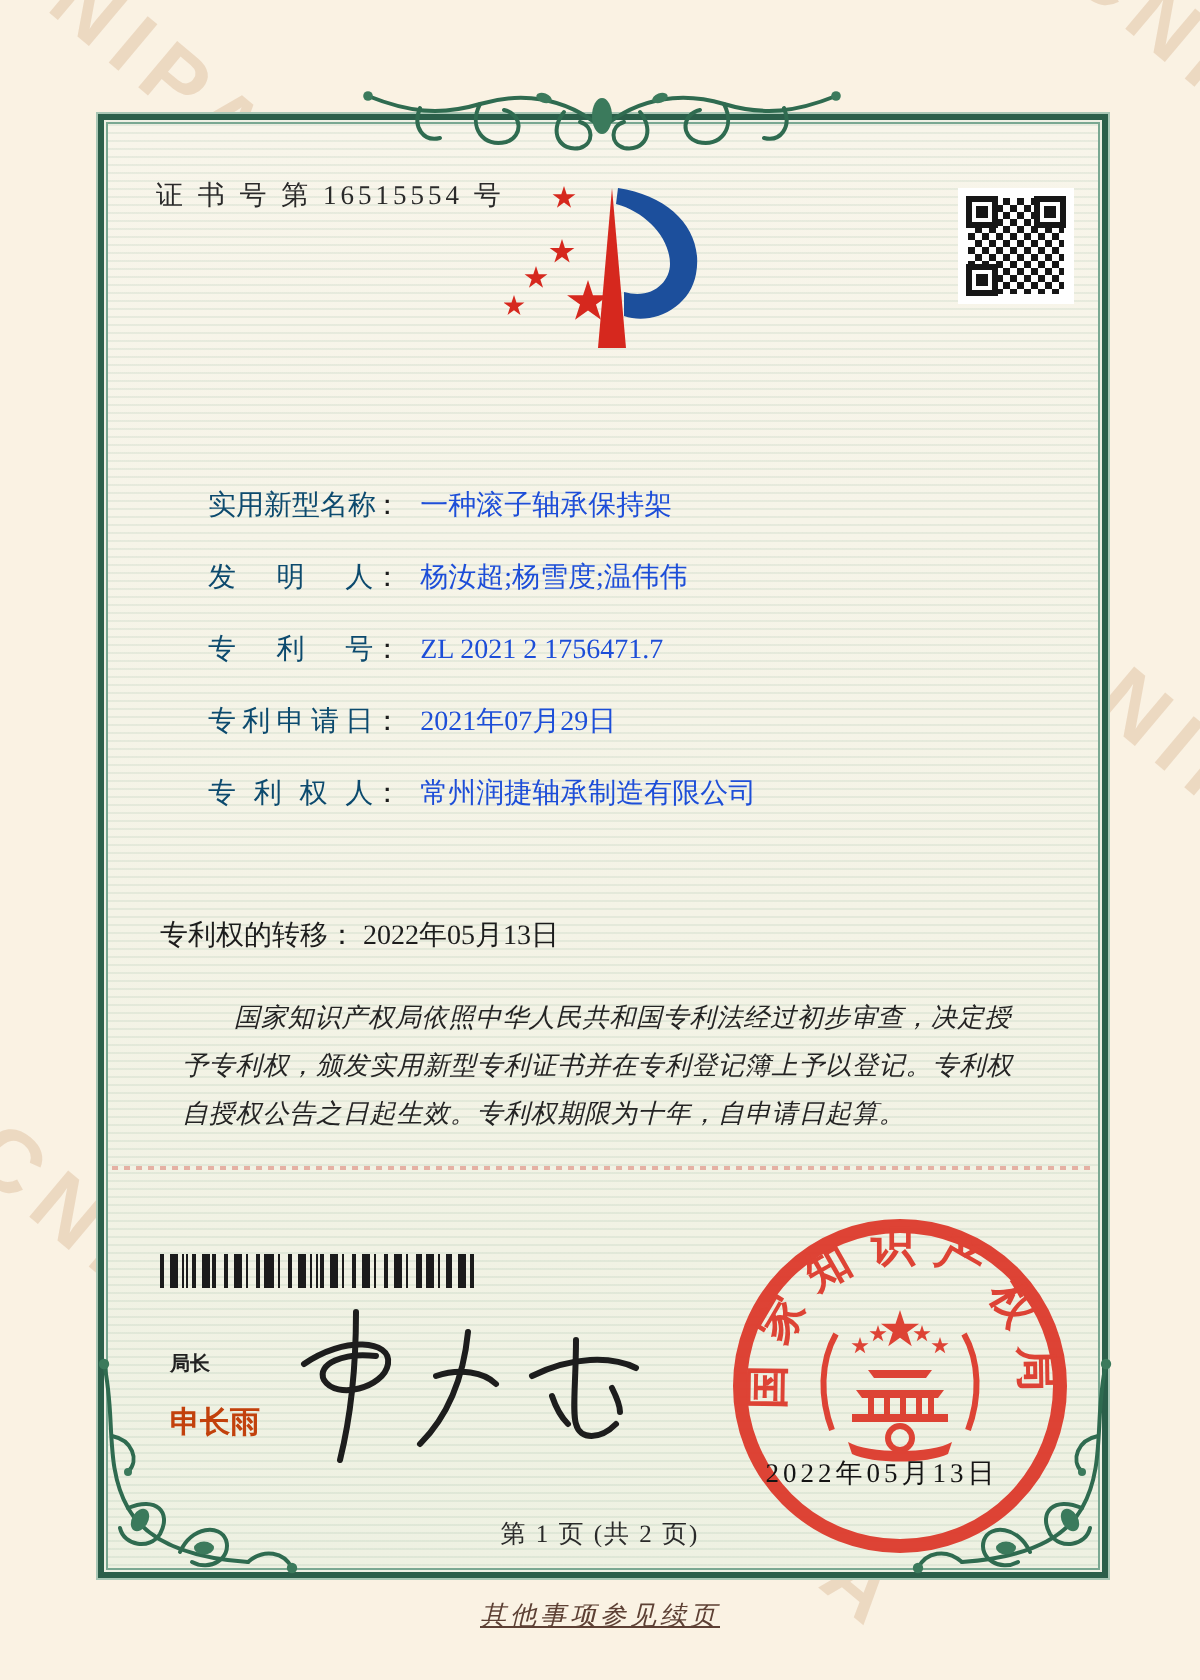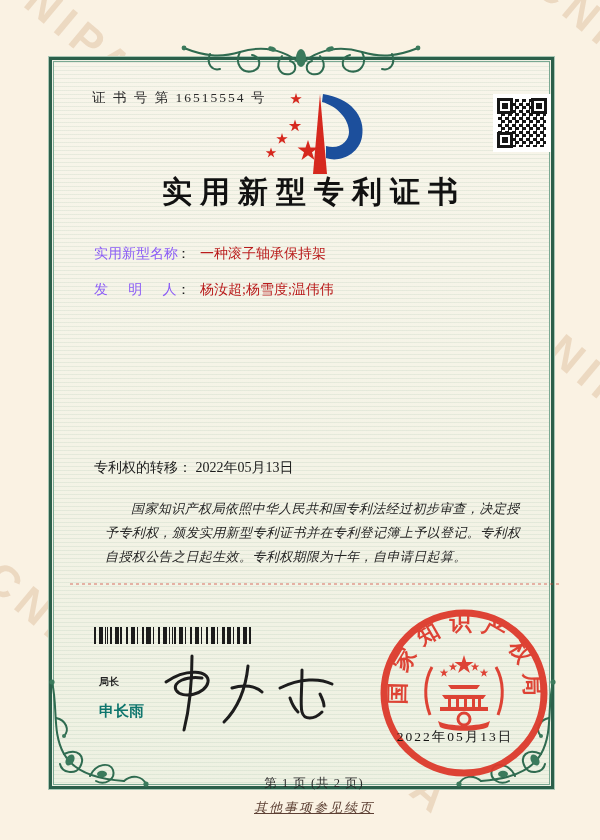--- a/index.html
+++ b/index.html
@@ -20,70 +20,70 @@
     border:3px solid #2b5f4a;
     box-shadow:0 0 0 1px #a9c7b5, inset 0 0 0 1px #eef0e4, inset 0 0 0 2px #7aa892;
     z-index:2;
   }
   .guilloche{
     position:absolute;left:2px;top:2px;right:2px;bottom:2px;
     background:
       repeating-linear-gradient(180deg, rgba(120,165,138,0.13) 0 1px, rgba(255,255,255,0) 1px 4px),
       linear-gradient(180deg,#f8f5ea 0%, #f4f3e6 55%, #eef1e2 100%);
   }
-  .content{position:absolute;left:14px;top:0;width:480px;height:840px;z-index:5;}
+  .content{position:absolute;left:0;top:0;width:480px;height:840px;z-index:5;}
   .cert-no{position:absolute;left:78px;top:89px;font-size:13.5px;letter-spacing:2px;color:#2a2a2a;}
   .logo{position:absolute;left:252px;top:90px;}
   .qr{position:absolute;left:479px;top:94px;width:58px;height:58px;background:#fff;padding:0;}
   .qr-inner{
     position:absolute;left:5px;top:5px;width:48px;height:48px;
     background:repeating-conic-gradient(#161616 0% 25%, #ffffff 25% 50%) 0 0/7px 7px;
   }
   .finder{position:absolute;width:10px;height:10px;border:3px solid #161616;background:#fff;}
   .finder::after{content:"";position:absolute;left:2px;top:2px;width:6px;height:6px;background:#161616;}
   .f-tl{left:4px;top:4px}.f-tr{right:4px;top:4px}.f-bl{left:4px;bottom:4px}
   .title{
     position:absolute;left:0;top:172px;width:600px;text-align:center;
     font-size:30px;font-weight:bold;letter-spacing:8px;color:#111;
   }
   .fields{position:absolute;left:80px;top:244px;width:450px;font-size:14px;}
   .frow{height:36px;line-height:20px;white-space:nowrap;}
   .flabel{
     display:inline-block;width:5.9em;text-align:justify;text-align-last:justify;
-    text-justify:inter-character;vertical-align:top;color:#8b5cf6;
+    text-justify:inter-character;vertical-align:top;color:#0c4a6e;margin-left:24px;
   }
   .fcolon{display:inline-block;vertical-align:top;}
-  .fvalue{display:inline-block;margin-left:6px;vertical-align:top;color:#b91c1c;}
+  .fvalue{display:inline-block;margin-left:6px;vertical-align:top;color:#1d4ed8;}
   .grant-row{position:absolute;left:80px;top:459px;width:460px;font-size:14px;white-space:nowrap;}
   .grant-right{position:absolute;left:220px;top:0;}
   .body-text{
     position:absolute;left:80px;top:486px;width:442px;
     font-size:13px;line-height:24px;font-style:italic;color:#242424;
     letter-spacing:0.4px;
   }
   .body-text p{margin:11px;text-indent:2em;}
   .microline{
     position:absolute;left:56px;top:583px;width:490px;height:2px;opacity:.45;
     background:repeating-linear-gradient(90deg,rgba(205,60,48,.8) 0 3px,transparent 3px 6px);
   }
   .barcode{
     position:absolute;left:80px;top:627px;width:158px;height:17px;
     background:
       repeating-linear-gradient(90deg,#1b1b1b 0 2px,transparent 2px 5px,#1b1b1b 5px 9px,transparent 9px 11px,#1b1b1b 11px 12px,transparent 12px 16px),
       repeating-linear-gradient(90deg,#1b1b1b 0 1px,transparent 1px 13px);
   }
   .director-title{position:absolute;left:85px;top:675px;font-family:"Liberation Sans","DejaVu Sans",sans-serif;font-size:10px;font-weight:600;color:#222;}
-  .director-name{position:absolute;left:85px;top:702px;font-family:"Liberation Sans","DejaVu Sans",sans-serif;font-size:15px;font-weight:600;color:#0f766e;}
+  .director-name{position:absolute;left:85px;top:702px;font-family:"Liberation Sans","DejaVu Sans",sans-serif;font-size:15px;font-weight:600;color:#c2410c;}
   .signature{position:absolute;left:138px;top:648px;}
   .seal{position:absolute;left:360px;top:603px;opacity:.95;}
   .seal-date{
     position:absolute;left:366px;top:728px;width:150px;text-align:center;
     font-size:13.5px;letter-spacing:2px;color:#141414;z-index:6;
   }
-  .page-info{position:absolute;left:0;top:759px;width:600px;text-align:center;font-size:12.5px;color:#2a2a2a;letter-spacing:1px;margin-top:16px;}
+  .page-info{position:absolute;left:0;top:759px;width:600px;text-align:center;font-size:12.5px;color:#2a2a2a;letter-spacing:1px;}
   .footer-note{
     position:absolute;left:0;top:799px;width:600px;text-align:center;
     font-size:13px;font-style:italic;color:#5d4034;letter-spacing:2px;text-decoration:underline;
   }
   .ornament{position:absolute;z-index:4;}
   .orn-top{left:170px;top:36px;}
   .orn-bl{left:42px;top:678px;}
   .orn-br{left:451px;top:678px;transform:scaleX(-1);}
 </style>
 </head>
@@ -174,30 +174,41 @@
       <use href="#st" transform="translate(42,61) scale(11)" fill="#d6281e"></use>
     </svg>
 
     <div class="qr">
       <div class="qr-inner"></div>
       <div class="finder f-tl"></div>
       <div class="finder f-tr"></div>
       <div class="finder f-bl"></div>
     </div>
 
-    <div class="title">实用新型专利证书</div>
 
     <div class="fields">
       <div class="frow">
         <span class="flabel">实用新型名称</span><span class="fcolon">：</span>
         <span class="fvalue">一种滚子轴承保持架</span>
       </div>
       <div class="frow">
         <span class="flabel">发明人</span><span class="fcolon">：</span>
         <span class="fvalue">杨汝超;杨雪度;温伟伟</span>
+      </div>
+      <div class="frow">
+        <span class="flabel">专利号</span><span class="fcolon">：</span>
+        <span class="fvalue">ZL 2021 2 1756471.7</span>
+      </div>
+      <div class="frow">
+        <span class="flabel">专利申请日</span><span class="fcolon">：</span>
+        <span class="fvalue">2021年07月29日</span>
+      </div>
+      <div class="frow">
+        <span class="flabel">专利权人</span><span class="fcolon">：</span>
+        <span class="fvalue">常州润捷轴承制造有限公司</span>
       </div>
     </div>
 
     <div class="grant-row">
       <span>专利权的转移</span><span>：</span>
       <span>2022年05月13日</span>
     </div>
 
     <div class="body-text">
       <p>国家知识产权局依照中华人民共和国专利法经过初步审查，决定授予专利权，颁发实用新型专利证书并在专利登记簿上予以登记。专利权自授权公告之日起生效。专利权期限为十年，自申请日起算。</p>

